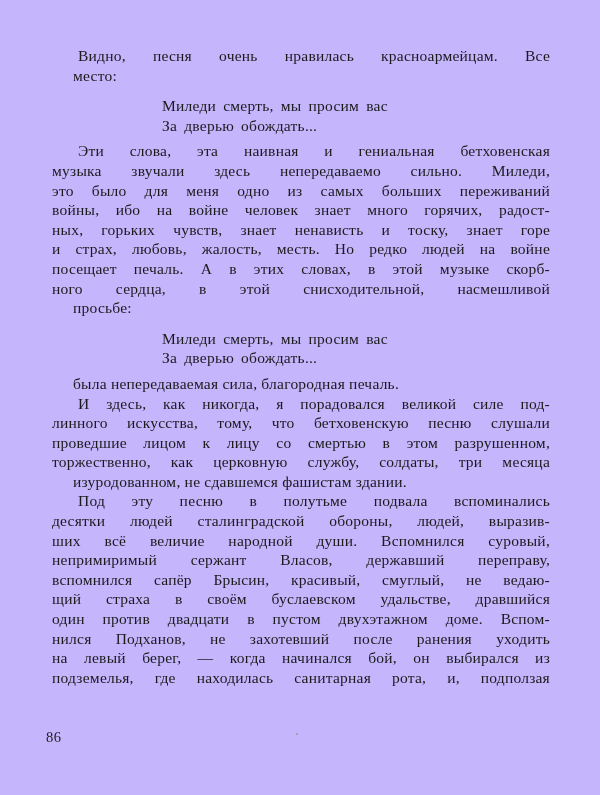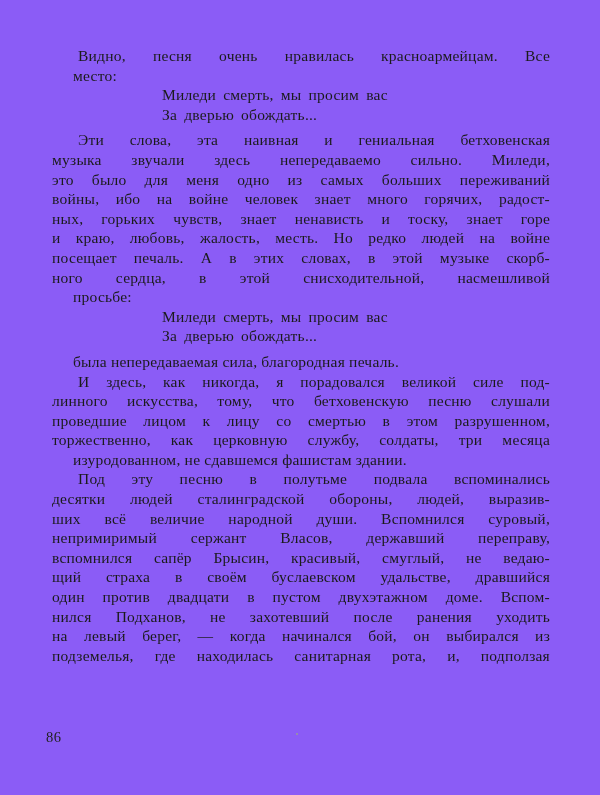--- a/index.html
+++ b/index.html
@@ -6,29 +6,29 @@
   body {
     width: 600px; height: 795px;
     background: #fcfcfa;
     font-family: "Liberation Serif", "DejaVu Serif", serif;
     color: #1b1b1b;
     overflow: hidden;
   }
   .page {
     position: relative;
     width: 600px; height: 795px;
-    background: #8b5cf6;
+    background: #c4b5fd;
   }
   .text-block {
     position: absolute;
     left: 52px; top: 46px;
     width: 498px;
   }
   .para { margin: 0; }
-  .para.verse { margin-top: 0; margin-bottom: 6px; }
+  .para.verse { margin-top: 11px; margin-bottom: 6px; }
   .line {
     font-size: 15.5px;
     line-height: 19.6px;
     letter-spacing: 0.015em;
     text-align: justify;
     text-align-last: justify;
     white-space: normal;
   }
   .line.first { text-indent: 26px; }
   .line.final { text-align-last: left; margin-left: 21px; }
@@ -65,21 +65,21 @@
       <div class="para verse">
         <div class="line">Миледи смерть, мы просим вас</div>
         <div class="line">За дверью обождать...</div>
       </div>
       <div class="para prose">
         <div class="line first">Эти слова, эта наивная и гениальная бетховенская</div>
         <div class="line">музыка звучали здесь непередаваемо сильно. Миледи,</div>
         <div class="line">это было для меня одно из самых больших переживаний</div>
         <div class="line">войны, ибо на войне человек знает много горячих, радост-</div>
         <div class="line">ных, горьких чувств, знает ненависть и тоску, знает горе</div>
-        <div class="line">и краю, любовь, жалость, месть. Но редко людей на войне</div>
+        <div class="line">и страх, любовь, жалость, месть. Но редко людей на войне</div>
         <div class="line">посещает печаль. А в этих словах, в этой музыке скорб-</div>
         <div class="line">ного сердца, в этой снисходительной, насмешливой</div>
         <div class="line final">просьбе:</div>
       </div>
       <div class="para verse">
         <div class="line">Миледи смерть, мы просим вас</div>
         <div class="line">За дверью обождать...</div>
       </div>
       <div class="para prose">
         <div class="line final">была непередаваемая сила, благородная печаль.</div>

